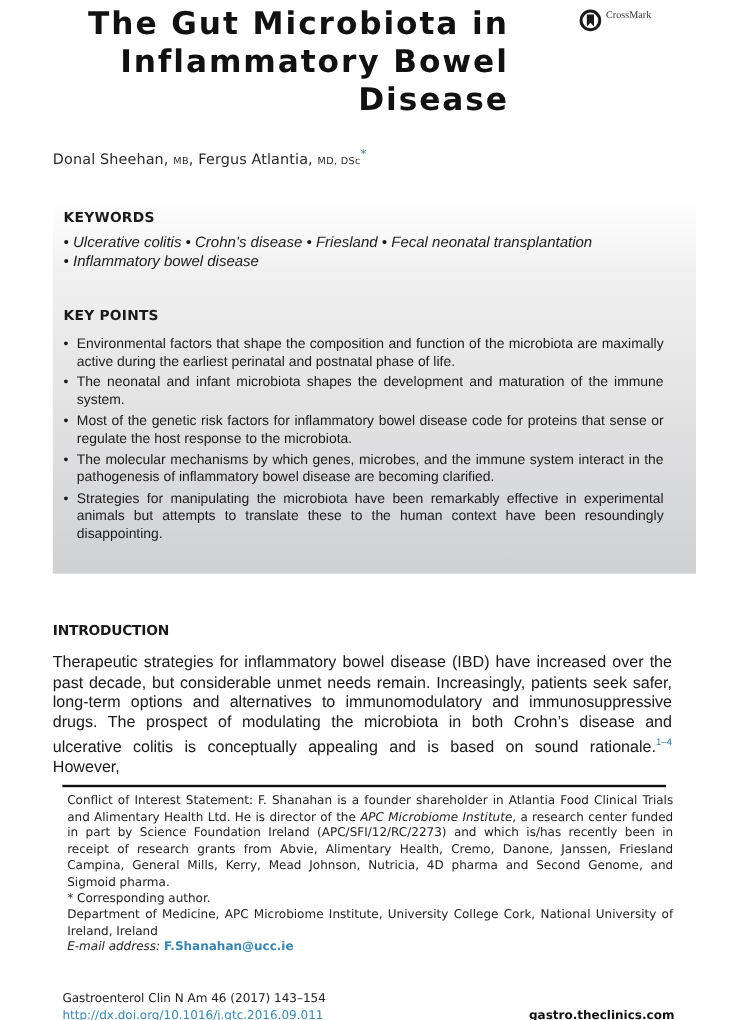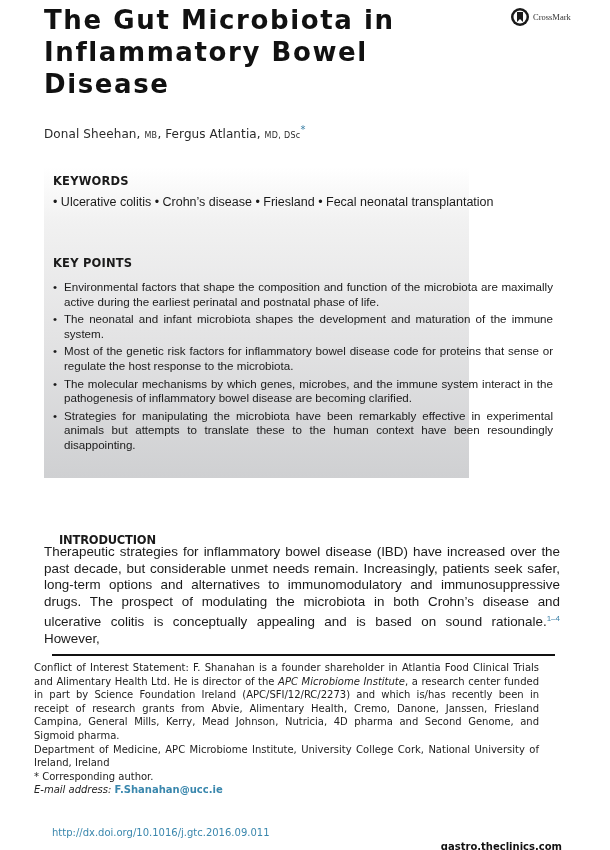--- a/index.html
+++ b/index.html
@@ -6,73 +6,74 @@
   body {
     width: 610px; height: 850px; overflow: hidden; background: #ffffff;
     position: relative; color: #1a1a1a;
     font-family: "DejaVu Sans", sans-serif;
   }
   .title {
     position: absolute; left: 44px; top: 4px; width: 380px;
     font-family: "DejaVu Sans", sans-serif; font-weight: bold;
     font-size: 26px; line-height: 32px; letter-spacing: 1.6px; color: #111;
     margin: 0;
+    text-align: right;
   }
   .crossmark {
-    position: absolute; left: 510px; top: 7px; display: flex; align-items: center; gap: 3px;
+    position: absolute; left: 482px; top: 7px; display: flex; gap: 3px;
   }
   .crossmark-label {
     font-family: "Liberation Serif", serif; font-size: 8.5px; color: #333;
   }
   .authors {
     position: absolute; left: 44px; top: 124px;
     font-family: "DejaVu Sans", sans-serif; font-size: 12px; color: #2a2a2a;
     letter-spacing: 0.1px;
   }
   .authors .deg { font-size: 8px; letter-spacing: 0.3px; }
   .authors .star { color: #3a7fa6; font-size: 10px; vertical-align: 5px; }
 
   .box {
-    position: absolute; left: 44px; top: 167px; width: 425px; height: 311px;
+    position: absolute; left: 44px; top: 167px; width: 536px; height: 311px;
     background: linear-gradient(to bottom, #ffffff 0%, #f1f1f1 18%, #e3e3e4 55%, #cfd0d2 100%);
   }
   .box h2 {
     margin: 0; position: absolute; left: 9px;
     font-family: "DejaVu Sans", sans-serif; font-weight: bold; font-size: 11.5px;
     color: #1a1a1a; letter-spacing: 0.2px;
   }
   .kw-list {
     position: absolute; left: 9px; top: 27px; width: 500px;
     font-family: "Liberation Sans", sans-serif; font-size: 12.5px; line-height: 16px; color: #1a1a1a;
   }
-  .kw-list .kw { white-space: nowrap; }
+  .kw-list .kw { white-space: nowrap; font-style: italic; }
   .kp-list {
     list-style: none; margin: 0; padding: 0; position: absolute; left: 9px; top: 113px; width: 500px;
     font-family: "Liberation Sans", sans-serif; font-size: 11.6px; line-height: 14.5px; color: #1a1a1a;
   }
   .kp-list li { position: relative; padding-left: 11px; margin-bottom: 3.2px; text-align: justify; }
   .kp-list li .bullet { position: absolute; left: 0; top: 0; }
 
   .intro-head {
-    position: absolute; left: 44px; top: 518px; margin: 15px;
+    position: absolute; left: 44px; top: 518px; margin: 0;
     font-family: "DejaVu Sans", sans-serif; font-weight: bold; font-size: 11.5px; color: #1a1a1a;
     letter-spacing: -0.2px;
   }
   .intro-body {
     position: absolute; left: 44px; top: 544px; width: 516px; margin: 0;
     font-family: "Liberation Sans", sans-serif; font-size: 13.4px; line-height: 16.7px;
     text-align: justify; color: #1a1a1a;
   }
   .intro-body sup { color: #3a7fa6; font-size: 8px; }
 
   .rule {
     position: absolute; left: 52px; top: 654px; width: 503px; height: 2px; background: #111;
   }
   .footnotes {
-    position: absolute; left: 34px; top: 661px; width: 505px;
+    position: absolute; left: 56px; top: 661px; width: 505px;
     font-family: "DejaVu Sans", sans-serif; font-size: 10px; line-height: 13.6px; color: #222;
   }
   .footnotes p { margin: 0; text-align: justify; }
   .footnotes .link { color: #3a87ad; font-weight: bold; }
   .journal {
     position: absolute; left: 52px; top: 826px; width: 510px;
     font-family: "DejaVu Sans", sans-serif; font-size: 10px; line-height: 13.8px; color: #222;
   }
   .journal .doi { color: #3a87ad; }
   .journal .site { position: absolute; right: 0; top: 13.8px; font-weight: bold; color: #111; }
@@ -99,41 +100,43 @@
 </div>
 
 <div class="box">
   <h2 style="top:7px">KEYWORDS</h2>
   <div class="kw-list">
     <span class="kw">• <span>Ulcerative colitis</span></span>
     <span class="kw">• <span>Crohn’s disease</span></span>
     <span class="kw">• <span>Friesland</span></span>
     <span class="kw">• <span>Fecal neonatal transplantation</span></span>
     <br>
+    <span class="kw">• <span>Inflammatory bowel disease</span></span>
   </div>
 
   <h2 style="top:89px">KEY POINTS</h2>
   <ul class="kp-list">
     <li><span class="bullet">•</span><span>Environmental factors that shape the composition and function of the microbiota are maximally active during the earliest perinatal and postnatal phase of life.</span></li>
     <li><span class="bullet">•</span><span>The neonatal and infant microbiota shapes the development and maturation of the immune system.</span></li>
     <li><span class="bullet">•</span><span>Most of the genetic risk factors for inflammatory bowel disease code for proteins that sense or regulate the host response to the microbiota.</span></li>
     <li><span class="bullet">•</span><span>The molecular mechanisms by which genes, microbes, and the immune system interact in the pathogenesis of inflammatory bowel disease are becoming clarified.</span></li>
     <li><span class="bullet">•</span><span>Strategies for manipulating the microbiota have been remarkably effective in experimental animals but attempts to translate these to the human context have been resoundingly disappointing.</span></li>
   </ul>
 </div>
 
 <h2 class="intro-head">INTRODUCTION</h2>
 <p class="intro-body"><span>Therapeutic strategies for inflammatory bowel disease (IBD) have increased over the past decade, but considerable unmet needs remain. Increasingly, patients seek safer, long-term options and alternatives to immunomodulatory and immunosuppressive drugs. The prospect of modulating the microbiota in both Crohn’s disease and ulcerative colitis is conceptually appealing and is based on sound rationale.</span><sup>1–4</sup><span> However,</span></p>
 
 <div class="rule"></div>
 
 <div class="footnotes">
   <p><span>Conflict of Interest Statement: F. Shanahan is a founder shareholder in Atlantia Food Clinical Trials and Alimentary Health Ltd. He is director of the </span><i>APC Microbiome Institute</i><span>, a research center funded in part by Science Foundation Ireland (APC/SFI/12/RC/2273) and which is/has recently been in receipt of research grants from Abvie, Alimentary Health, Cremo, Danone, Janssen, Friesland Campina, General Mills, Kerry, Mead Johnson, Nutricia, 4D pharma and Second Genome, and Sigmoid pharma.</span></p>
+  <p>* Corresponding author.</p>
   <p>Department of Medicine, APC Microbiome Institute, University College Cork, National University of Ireland, Ireland</p>
-  <p>* Corresponding author.</p>
   <p><i>E-mail address:</i> <span class="link">F.Shanahan@ucc.ie</span></p>
 </div>
 
 <div class="journal">
+  <div>Gastroenterol Clin N Am 46 (2017) 143–154</div>
   <div class="doi">http://dx.doi.org/10.1016/j.gtc.2016.09.011</div>
   <div class="site">gastro.theclinics.com</div>
 
 </div>
 
 </body></html>

